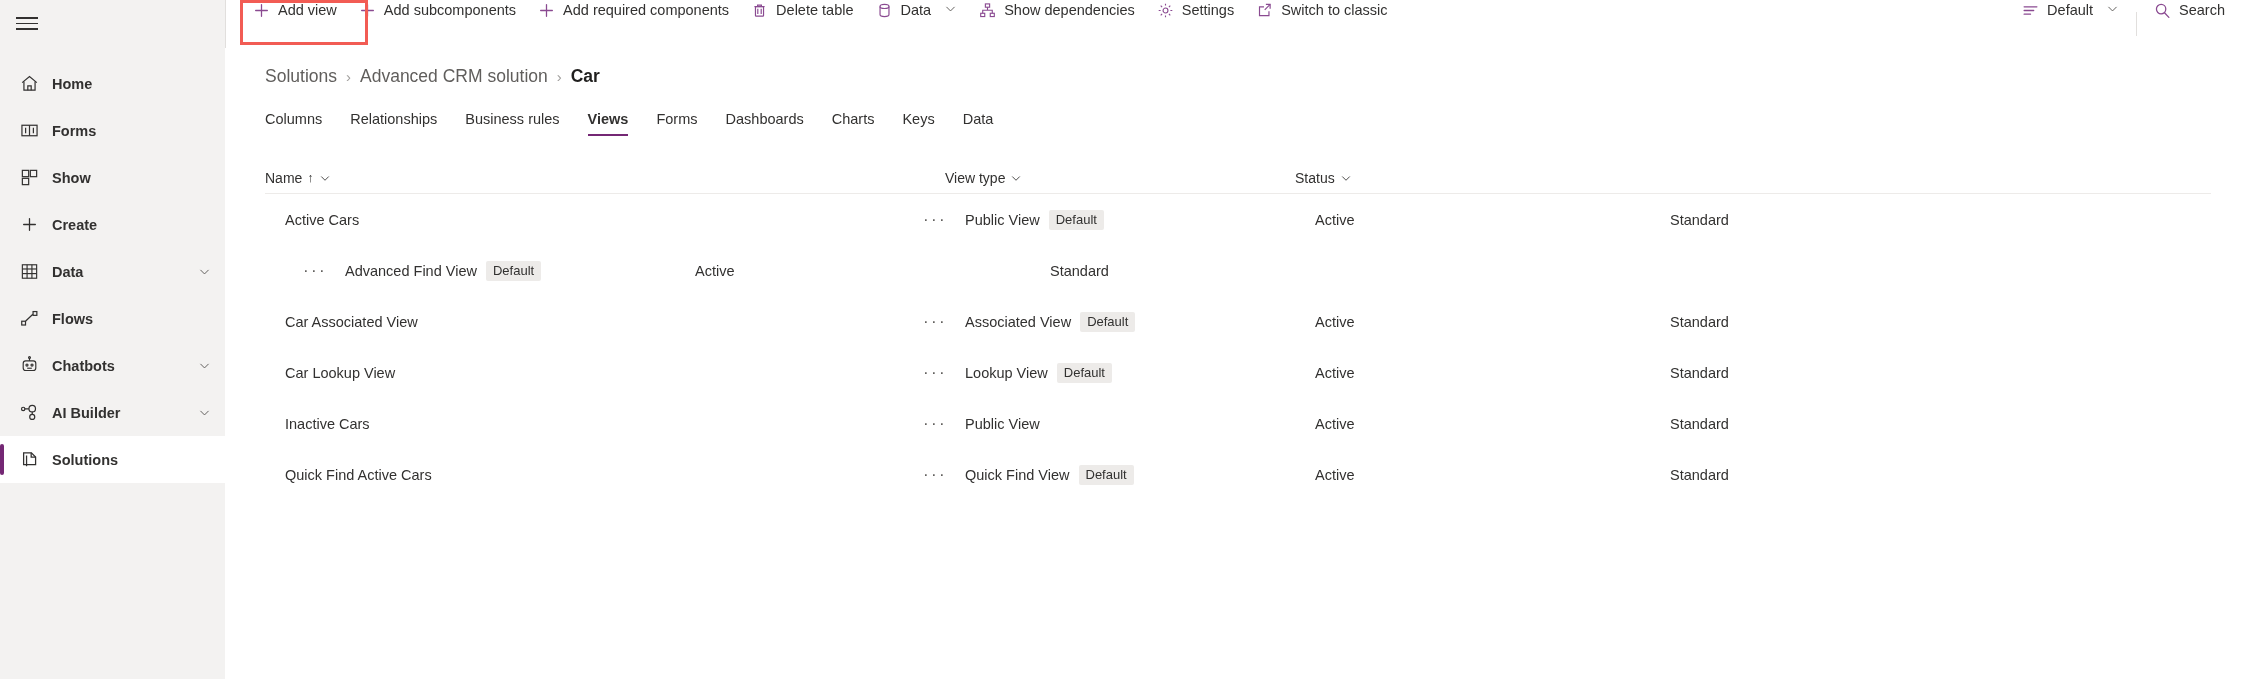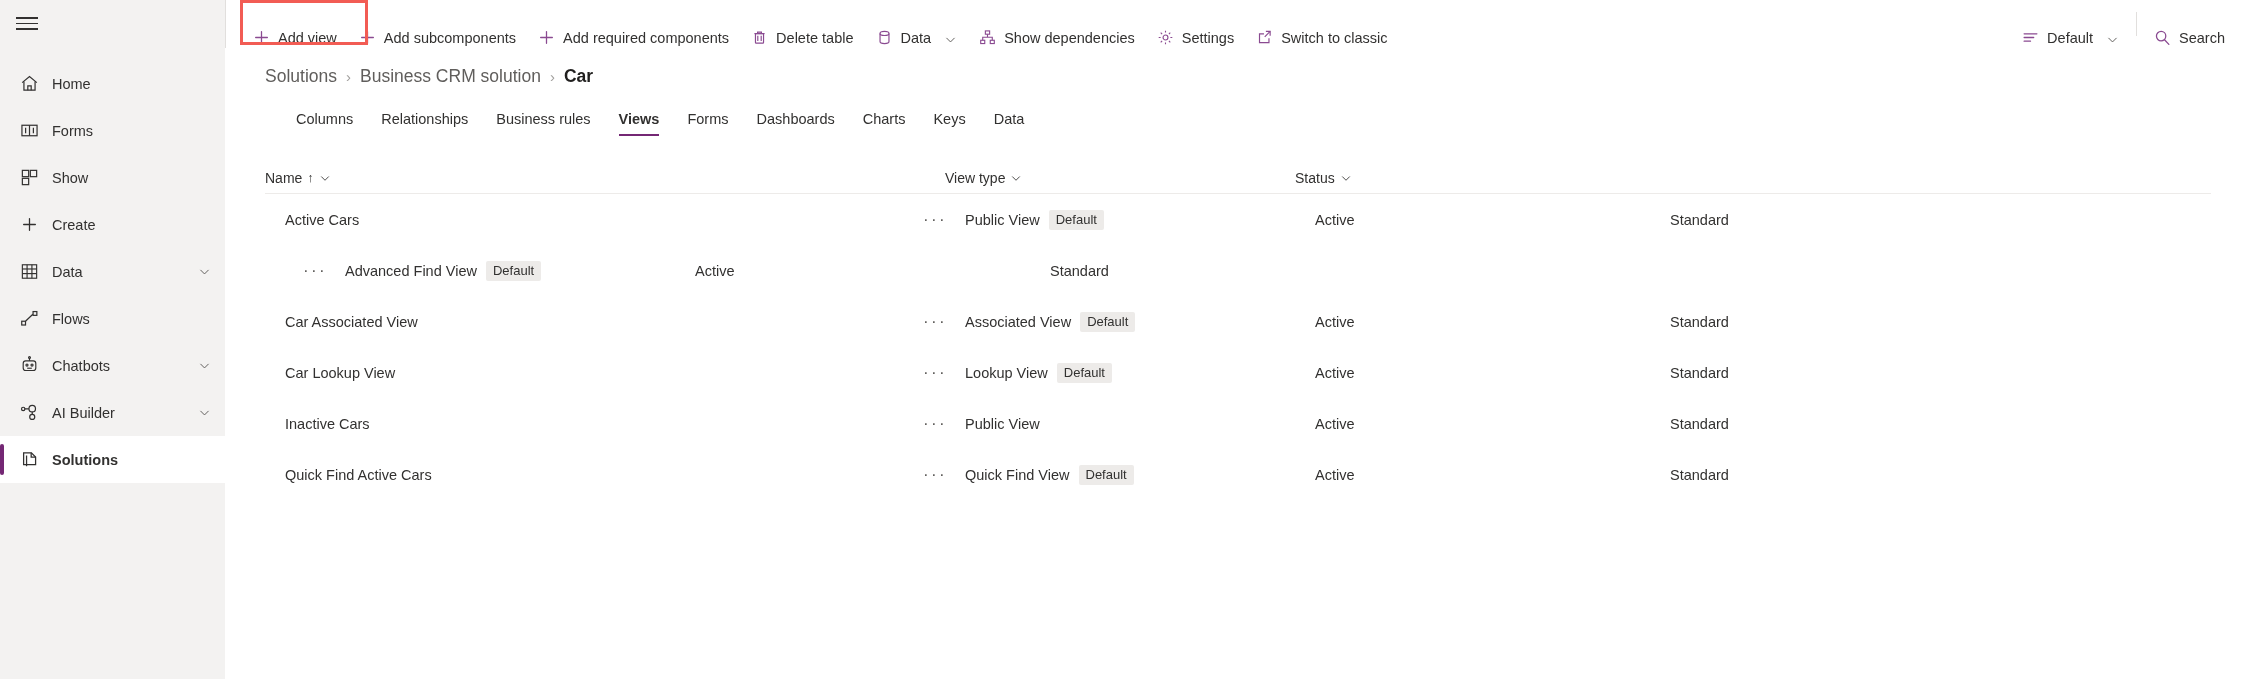--- a/index.html
+++ b/index.html
@@ -33,21 +33,21 @@
   .topbar-divider { width: 1px; height: 48px; background: #e1dfdd; }
 
   .cmdbar {
     flex: 1; height: 48px;
     background: #ffffff;
     display: flex; align-items: center;
     padding-left: 16px;
     position: relative;
   }
   .cmd-item {
-    display: flex; align-items: flex-end; gap: 8px;
+    display: flex; align-items: flex-start; gap: 8px;
     height: 44px; padding: 0 11px;
     font-size: 14.5px; color: #323130; white-space: nowrap;
     cursor: pointer;
   }
   .cmd-ico { width: 17px; height: 17px; display: inline-flex; align-items: center; justify-content: center; color: #8a4a91; flex: none; }
   .cmd-ico svg { display: block; }
   .chev { width: 13px; height: 13px; color: #605e5c; margin-left: 5px; display: inline-flex; }
 
   .cmd-right { margin-left: auto; display: flex; align-items: center; padding-right: 18px; height: 48px; }
   .cmd-right-divider { width: 1px; height: 24px; background: #e1dfdd; margin: 0 6px; }
@@ -80,21 +80,21 @@
     padding-left: 18px; padding-right: 14px;
     font-size: 14.5px; color: #323130;
     cursor: pointer;
   }
   .nav-item .nav-ico {
     width: 22px; height: 22px; flex: none;
     display: inline-flex; align-items: center; justify-content: center;
     color: #323130; margin-right: 12px;
   }
   .nav-item .nav-ico svg { display: block; }
-  .nav-label { flex: 1; white-space: nowrap; }
+  .nav-label { flex: 1; white-space: nowrap; font-weight: bold; }
   .nav-chev { width: 13px; height: 13px; color: #605e5c; display: inline-flex; }
   .nav-item.selected { background: #ffffff; font-weight: bold; }
   .nav-item.selected::before {
     content: ""; position: absolute; left: 0; top: 8px; bottom: 8px; width: 4px;
     background: #742774; border-radius: 2px;
   }
 
   
   .main { flex: 1; background: #ffffff; min-width: 0; display: flex; flex-direction: column; }
 
@@ -111,21 +111,21 @@
     display: flex; align-items: flex-end;
     padding-left: 40px; height: 40px; margin-top: 8px;
     gap: 0px;
   }
   .tab {
     position: relative;
     padding: 0 14px 9px 14px;
     font-size: 14.5px; color: #323130;
     cursor: pointer; white-space: nowrap;
   }
-  .tab:first-child { padding-left: 0; margin-left: 31px; }
+  .tab:first-child { padding-left: 0; }
   .tab.active { font-weight: bold; }
   .tab.active::after {
     content: ""; position: absolute;
     left: 14px; right: 14px; bottom: 0; height: 2.5px; background: #742774;
   }
 
   
   .grid { margin-top: 26px; padding-left: 40px; padding-right: 43px; }
   .grid-header {
     display: flex; align-items: center;
@@ -443,21 +443,21 @@
           </span>
           <span class="nav-label">Solutions</span>
         </div>
       </div>
 
     <div class="main">
 
       <div class="breadcrumb" id="breadcrumb">
           <span class="bc-link">Solutions</span>
           <span class="bc-sep">›</span>
-          <span class="bc-link">Business CRM solution</span>
+          <span class="bc-link">Advanced CRM solution</span>
           <span class="bc-sep">›</span>
           <span class="bc-current">Car</span>
         </div>
 
       <div class="tabs" id="tabs">
           <div class="tab">Columns</div>
           <div class="tab">Relationships</div>
           <div class="tab">Business rules</div>
           <div class="tab active">Views</div>
           <div class="tab">Forms</div>

